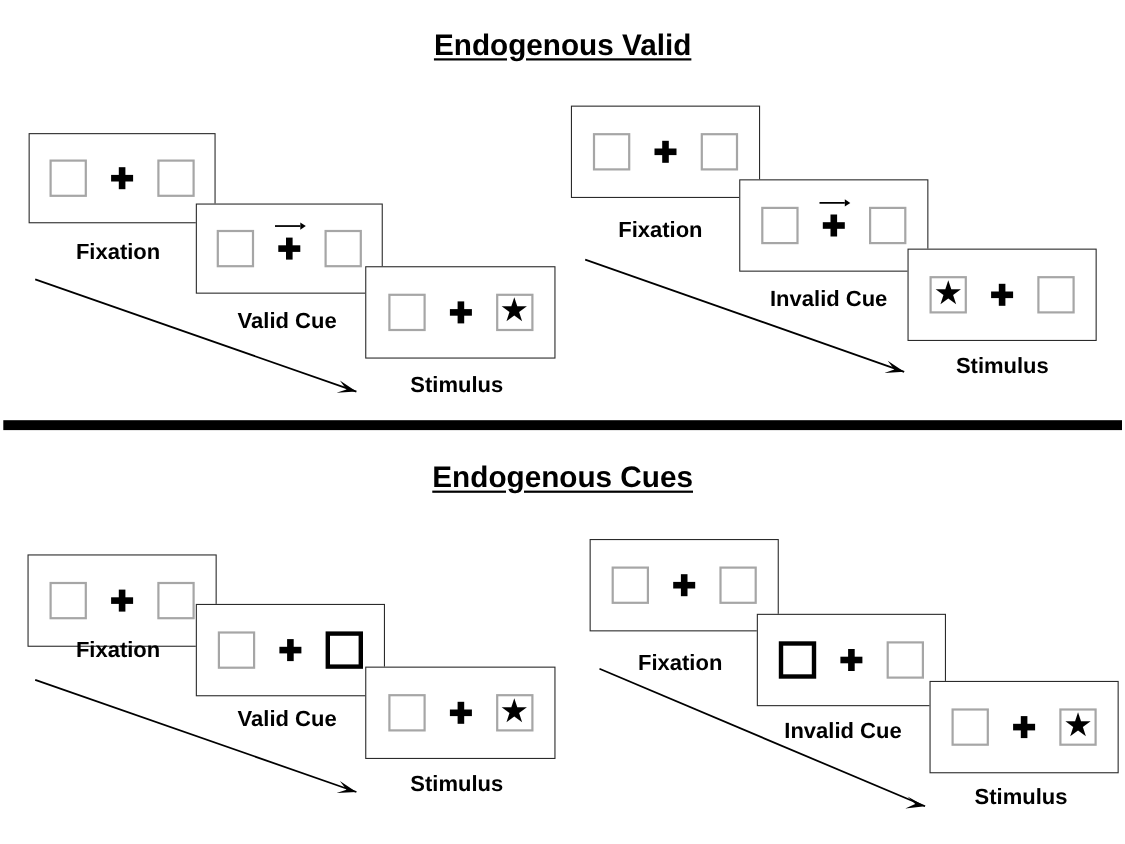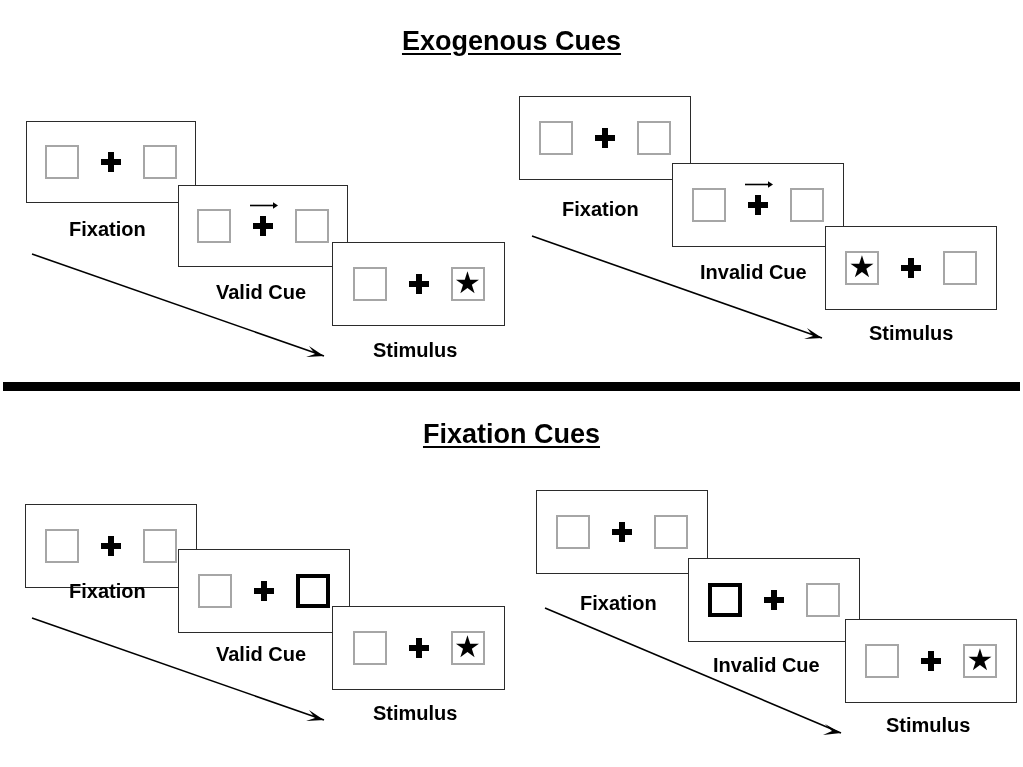--- a/index.html
+++ b/index.html
@@ -115,21 +115,21 @@
     position:absolute;
     overflow:visible;
     pointer-events:none;
   }
 </style>
 </head>
 <body>
 
 <div class="stage">
 
-  <div class="section-title" style="top:26px;">Exogenous Cues</div>
+  <div class="section-title" style="top:26px;">Endogenous Valid</div>
 
   <div class="panel" style="left:26px;top:121px;width:170px;height:82px;">
     <div class="panel-inner">
       <div class="box"></div>
       <div class="gap"></div>
       <div class="plus"></div>
       <div class="gap"></div>
       <div class="box"></div>
     </div>
   </div>
@@ -209,21 +209,21 @@
   </div>
   <div class="stage-label" style="left:869px;top:322px;">Stimulus</div>
 
   <svg class="flow-arrow" style="left:528px;top:230px;width:312px;height:120px;" viewBox="0 0 312 120">
     <line x1="4" y1="6" x2="294" y2="108" stroke="#000" stroke-width="1.6"></line>
     <path d="M294 108 L279 98 L285 106 L276 109 Z" fill="#000"></path>
   </svg>
 
   <div class="divider" style="top:382px;"></div>
 
-  <div class="section-title" style="top:419px;">Fixation Cues</div>
+  <div class="section-title" style="top:419px;">Endogenous Cues</div>
 
   <div class="panel" style="left:25px;top:504px;width:172px;height:84px;">
     <div class="panel-inner">
       <div class="box"></div>
       <div class="gap"></div>
       <div class="plus"></div>
       <div class="gap"></div>
       <div class="box"></div>
     </div>
   </div>

